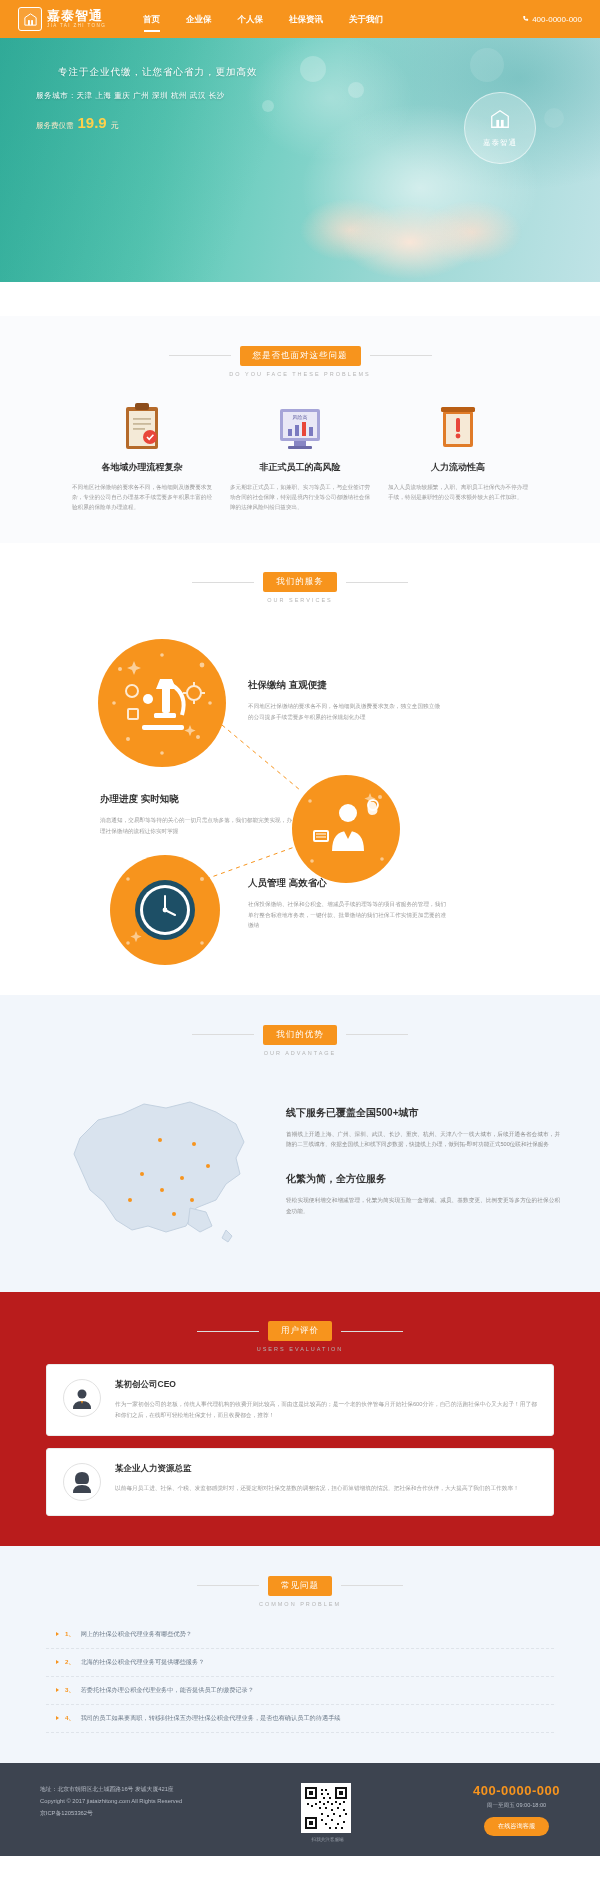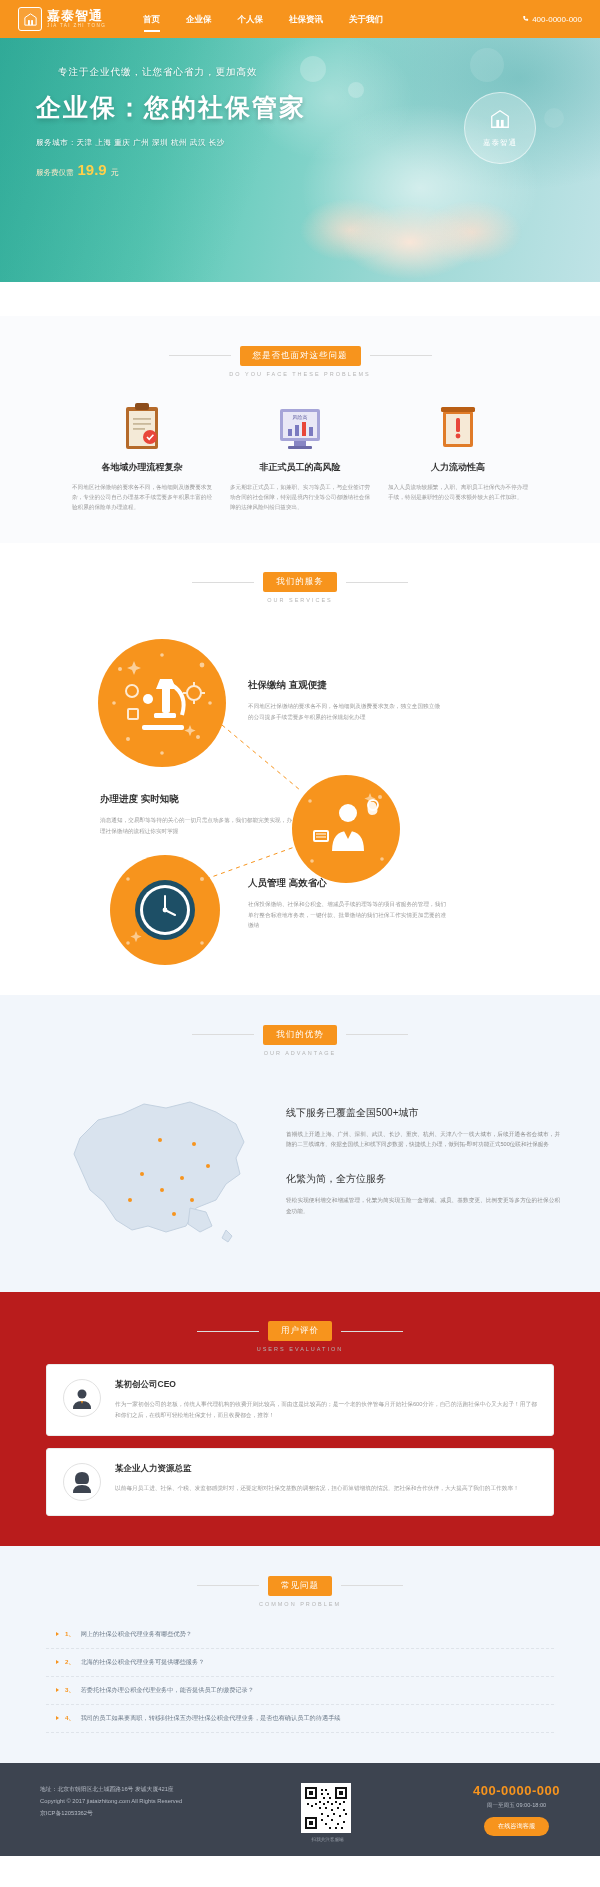--- a/index.html
+++ b/index.html
@@ -143,21 +143,21 @@
   .svc-item { position: absolute; }
   .svc-name { font-size: 9.5px; font-weight: bold; color: #333; margin-bottom: 9px; }
   .svc-desc { font-size: 5.6px; color: #999; line-height: 1.9; text-align: justify; }
   .dashline { position: absolute; }
 
   
   .advantage { background: #f2f6fb; }
   .adv-body { display: flex; padding: 18px 40px 0; gap: 10px; }
   .adv-map { width: 236px; height: 182px; position: relative; }
   .adv-text { flex: 1; padding-top: 26px; }
-  .adv-h { font-size: 10px; font-weight: normal; color: #333; margin-bottom: 9px; }
+  .adv-h { font-size: 10px; font-weight: bold; color: #333; margin-bottom: 9px; }
   .adv-p { font-size: 5.6px; color: #8b8b8b; line-height: 1.95; text-align: justify; margin-bottom: 22px; }
   .map-dot { position: absolute; width: 4px; height: 4px; border-radius: 50%; background: #f7941d; }
 
   
   .evaluation { background: #b91c1c; }
   .eval-card {
     width: 508px; margin: 12px auto 0;
     border: 1px solid #ececec; border-radius: 3px;
     padding: 14px 16px; display: flex; gap: 14px; align-items: flex-start;
     background: #fff;
@@ -243,21 +243,20 @@
     <div class="hero-photo"></div>
     <div class="hero-hands"></div>
     <div class="hero-bokeh" style="width:26px;height:26px;left:300px;top:18px;"></div>
     <div class="hero-bokeh" style="width:16px;height:16px;left:348px;top:44px;"></div>
     <div class="hero-bokeh" style="width:34px;height:34px;left:470px;top:10px;opacity:.5;"></div>
     <div class="hero-bokeh" style="width:12px;height:12px;left:262px;top:62px;"></div>
     <div class="hero-bokeh" style="width:20px;height:20px;left:544px;top:70px;opacity:.4;"></div>
 
     <div class="hero-inner">
       <div class="hero-sub">专注于企业代缴，让您省心省力，更加高效</div>
-      <div class="hero-title">企业保：您的社保管家</div>
       <div class="hero-cities">服务城市：天津   上海   重庆   广州   深圳   杭州   武汉   长沙</div>
       <div class="hero-price-row">
         <span class="hero-price-label">服务费仅需</span>
         <span class="hero-price-num">19.9</span>
         <span class="hero-price-unit">元</span>
       </div>
     </div>
 
     <div class="hero-badge">
       <span class="hero-badge-ico">

